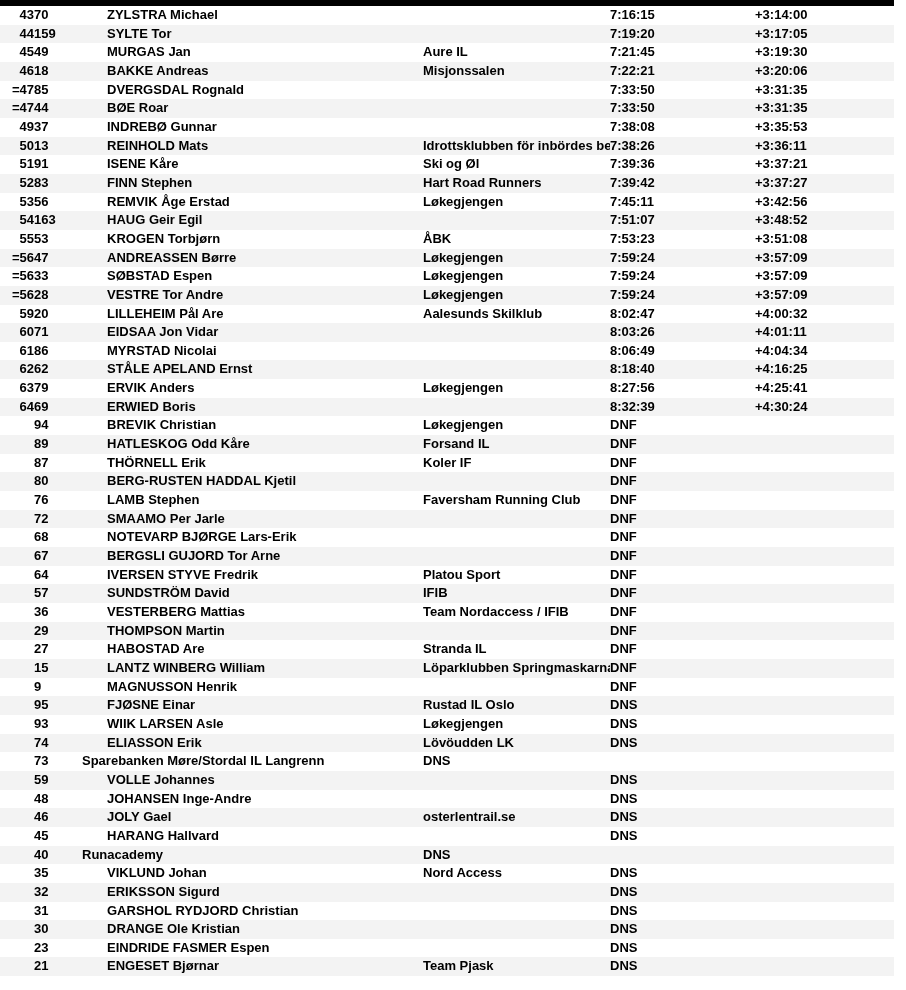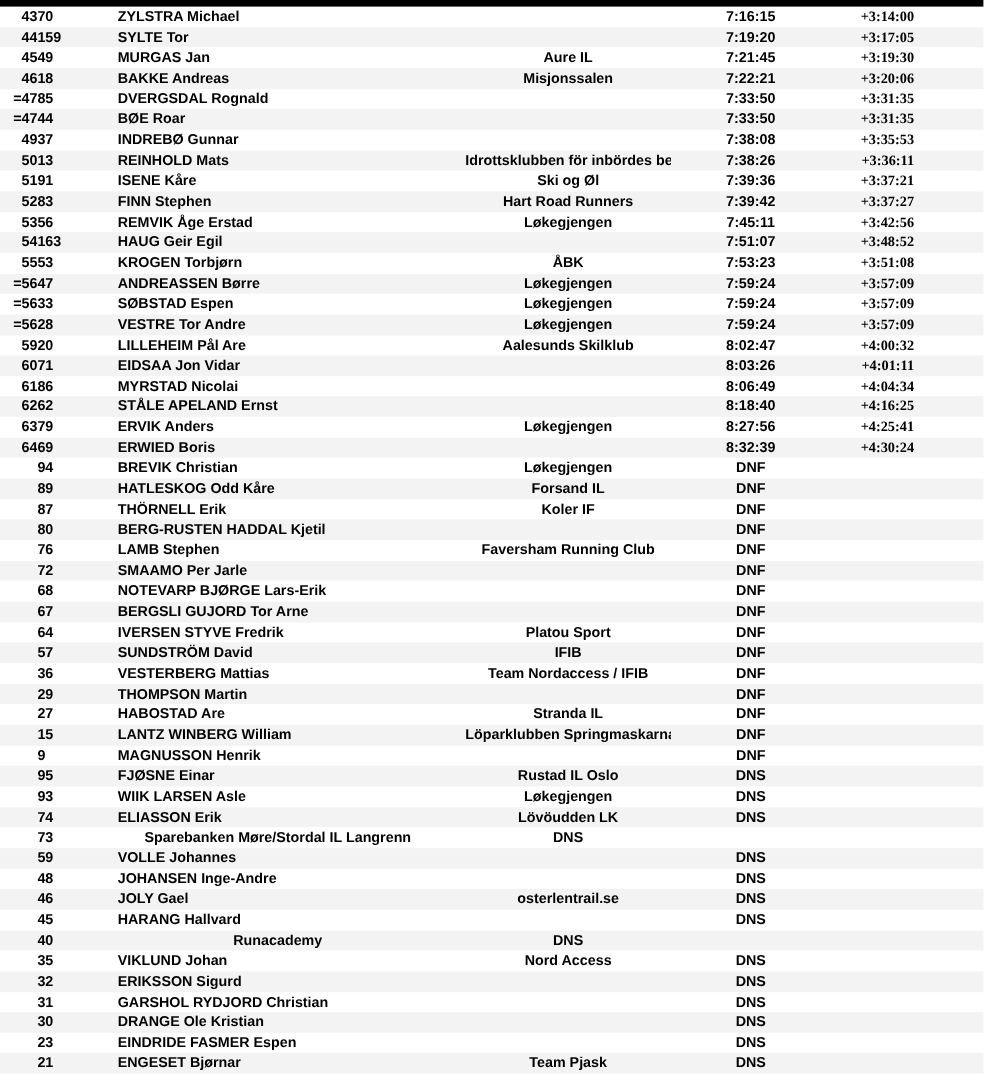--- a/index.html
+++ b/index.html
@@ -37,23 +37,23 @@
   .row.odd {
     background: var(--stripe, #f3f3f3);
   }
   .cell {
     white-space: nowrap;
     overflow: hidden;
   }
   .cell.rank { text-align: right; }
   .cell.bib  { }
   .cell.name { padding-left: 25px; }
-  .cell.club { padding-left: 0; text-align: center; }
-  .cell.time { text-align: center; }
-  .cell.diff { text-align: right; font-family: Liberation Serif, serif; }
+  .cell.club { padding-left: 0; }
+  .cell.time { text-align: left; }
+  .cell.diff { text-align: left; }
 </style>
 </head>
 <body>
 
 <div class="page">
   <div class="top-bar"></div>
   <div class="results-table" id="results-table">
       <div class="row">
     <div class="cell rank">43</div>
     <div class="cell bib">70</div>

